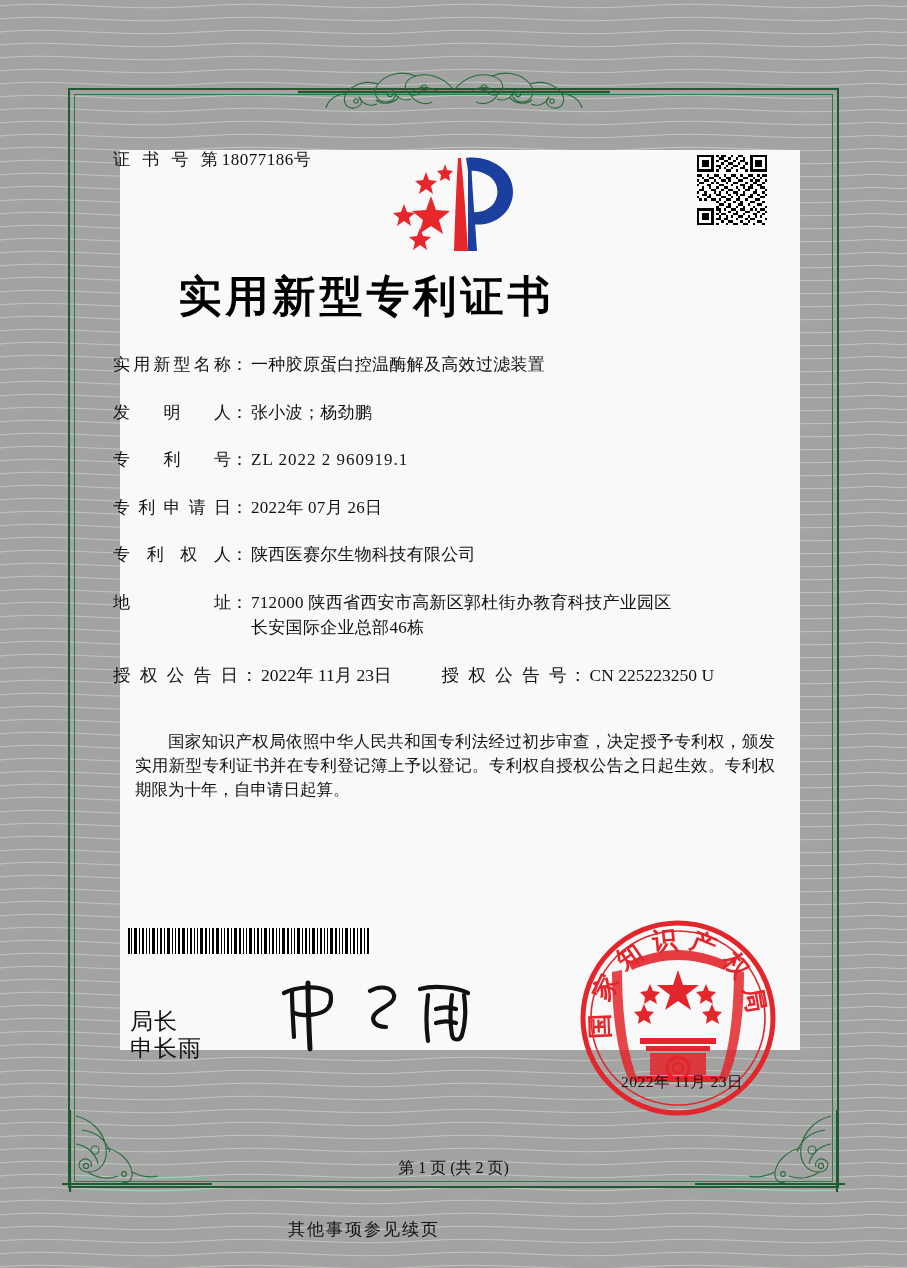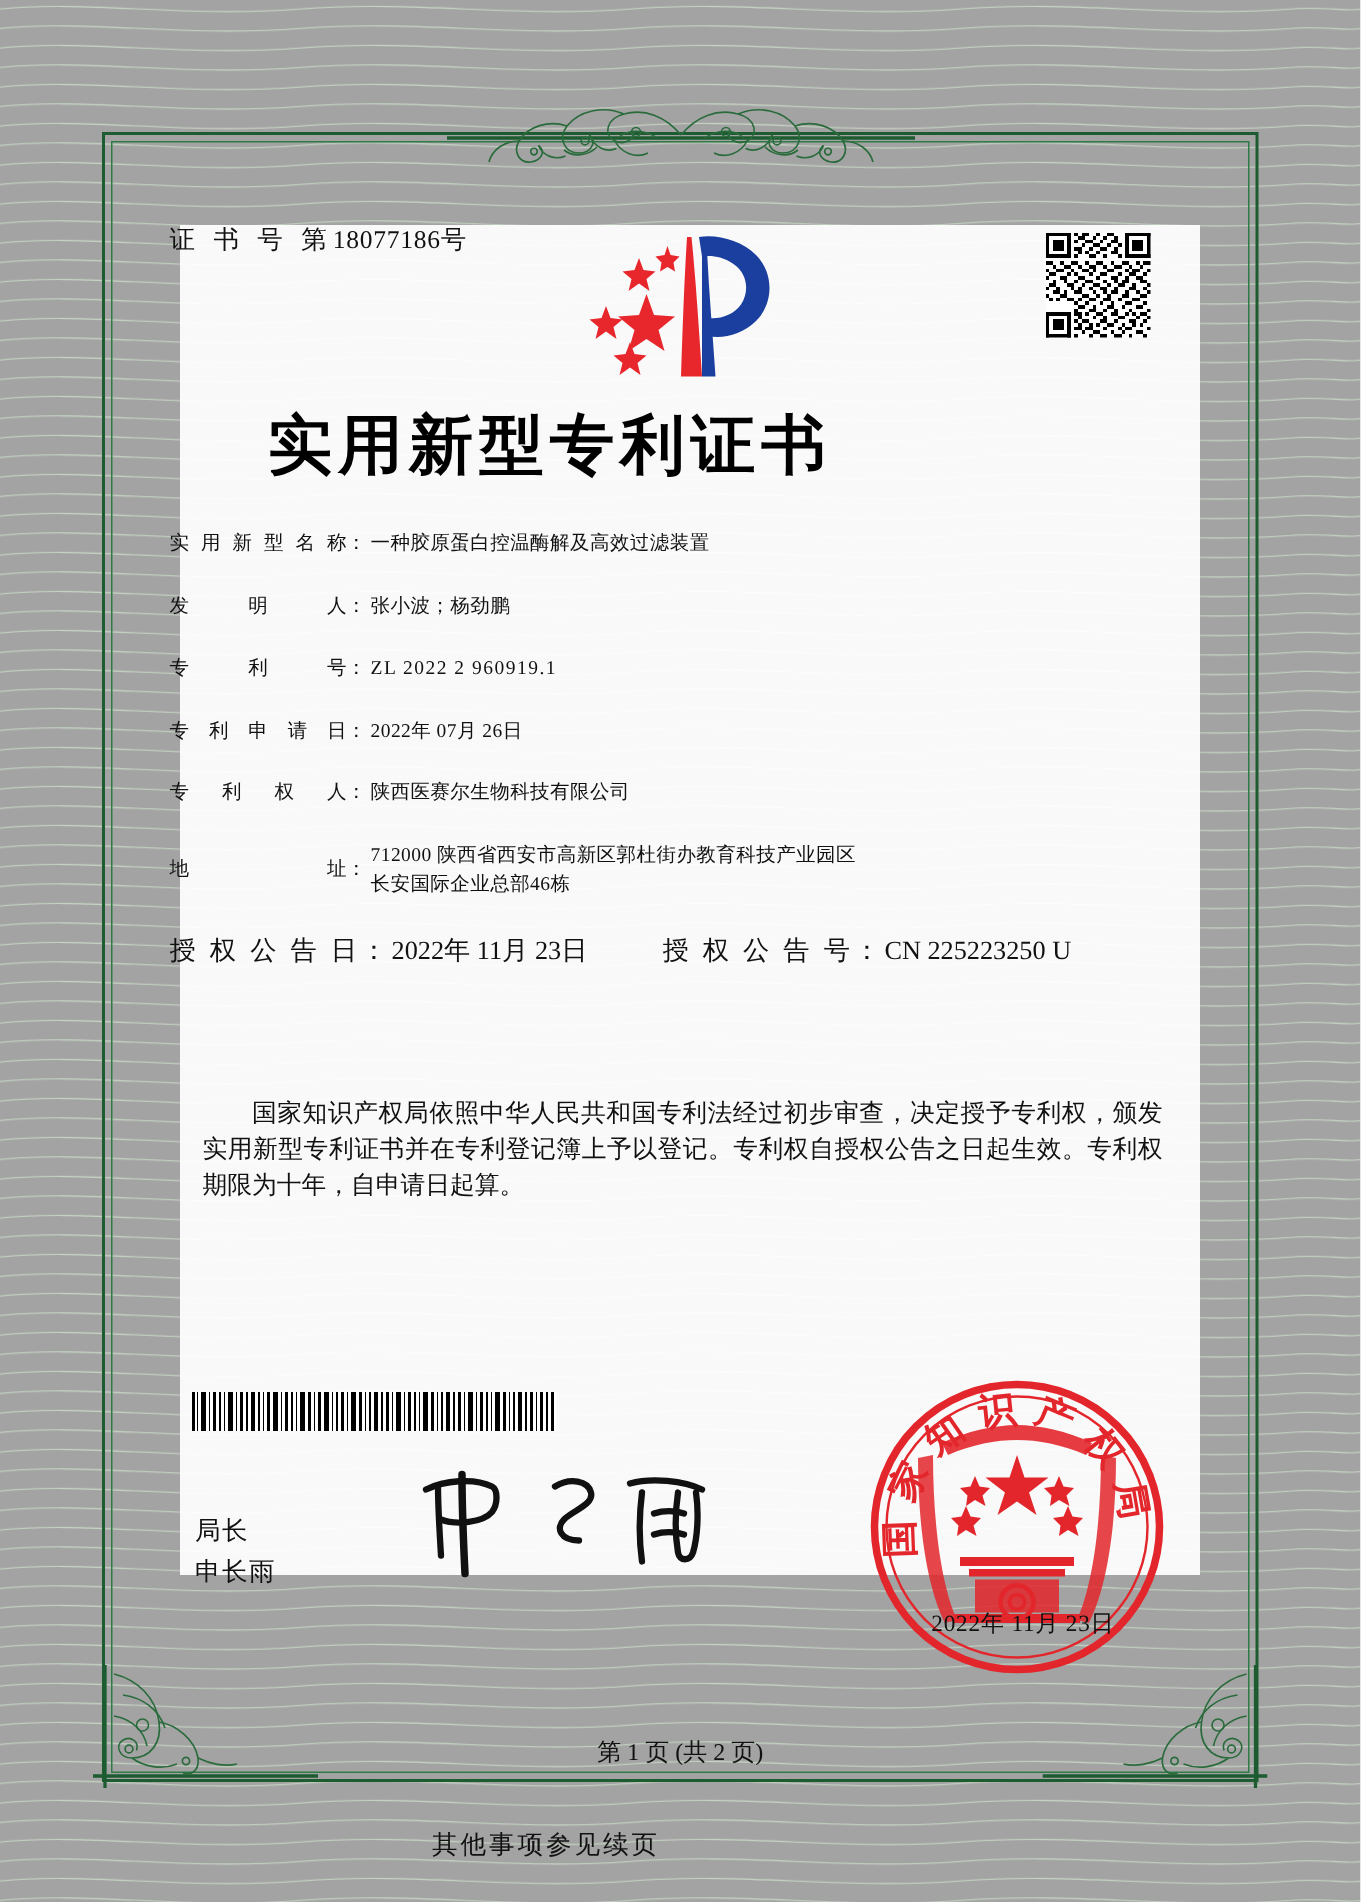--- a/index.html
+++ b/index.html
@@ -98,23 +98,23 @@
   
   .fields {
     position: absolute;
     left: 113px;
     top: 352px;
     width: 700px;
     color: #111;
   }
   .field-row {
     display: flex;
-    align-items: center;
+    align-items: flex-start;
     margin-bottom: 22px;
-    font-size: 13px;
+    font-size: 17px;
     line-height: 1.5;
   }
   .field-label {
     width: 118px;
     flex: 0 0 118px;
     text-align: justify;
     text-align-last: justify;
     white-space: nowrap;
   }
   .field-colon {
@@ -174,21 +174,21 @@
     width: 243px;
     height: 26px;
   }
 
   
   .sign-block {
     position: absolute;
     left: 130px;
     top: 1008px;
     font-family: "DejaVu Sans", "Liberation Sans", sans-serif;
-    font-size: 17px;
+    font-size: 23px;
     line-height: 27px;
     color: #111;
     letter-spacing: 1px;
   }
   .signature {
     position: absolute;
     left: 270px;
     top: 975px;
     width: 215px;
     height: 78px;

